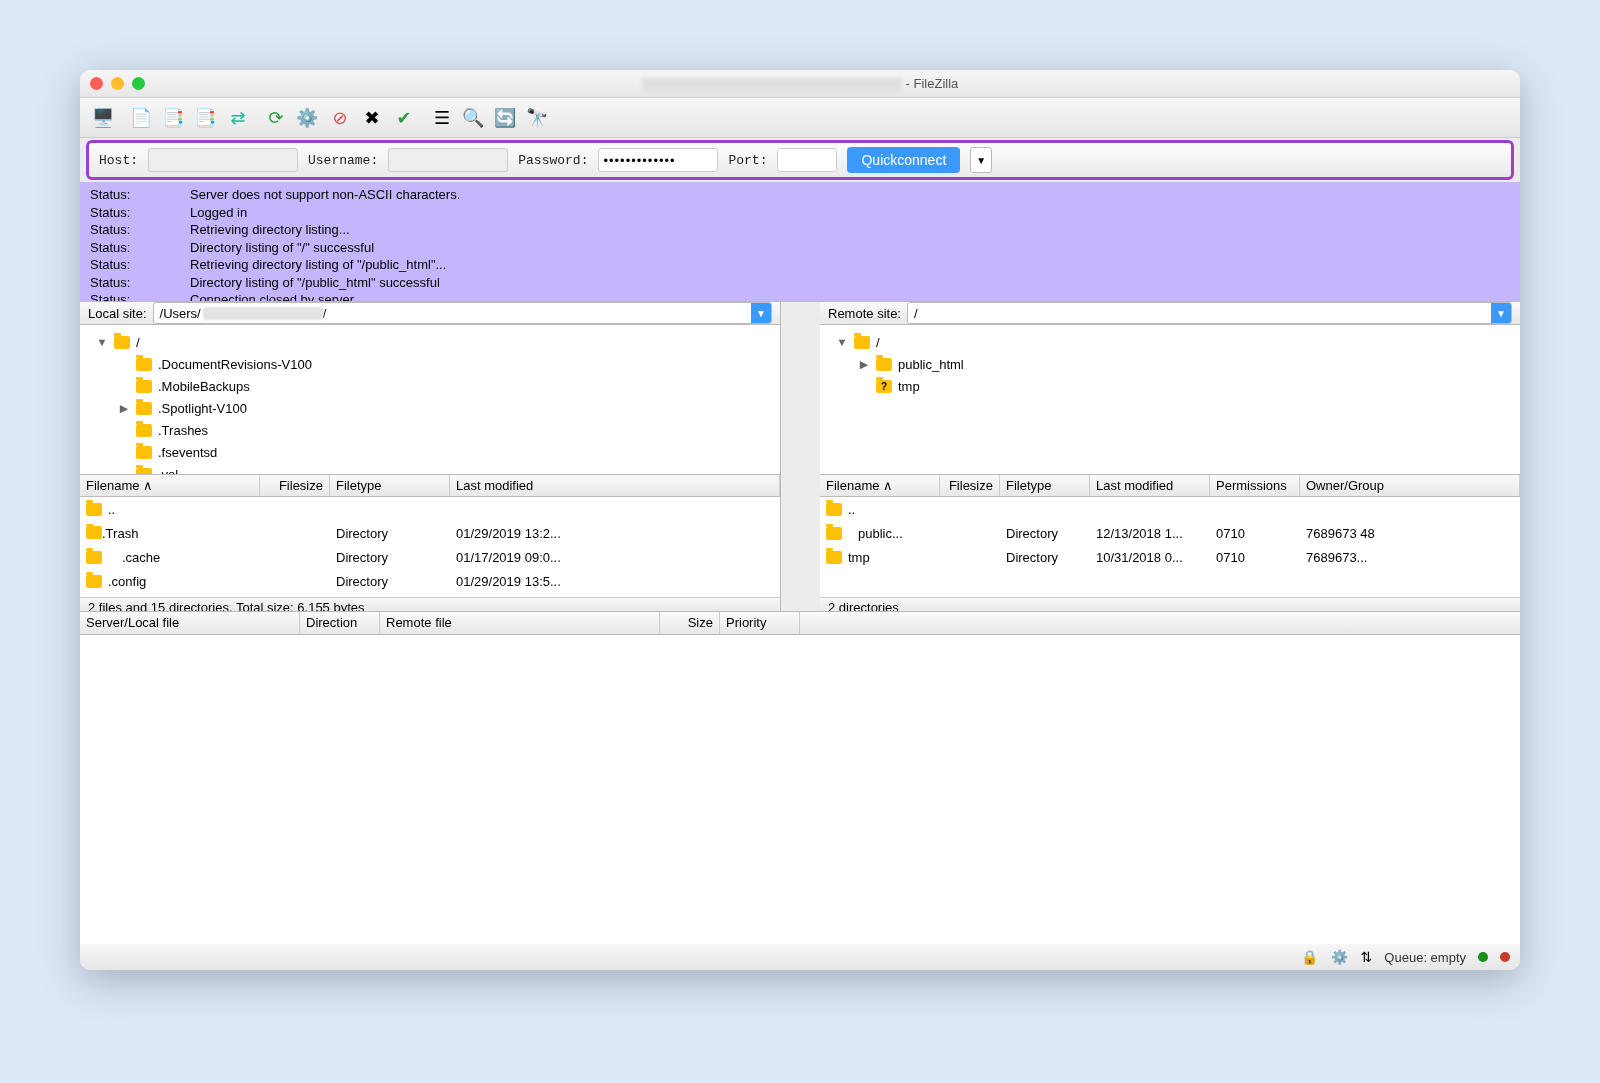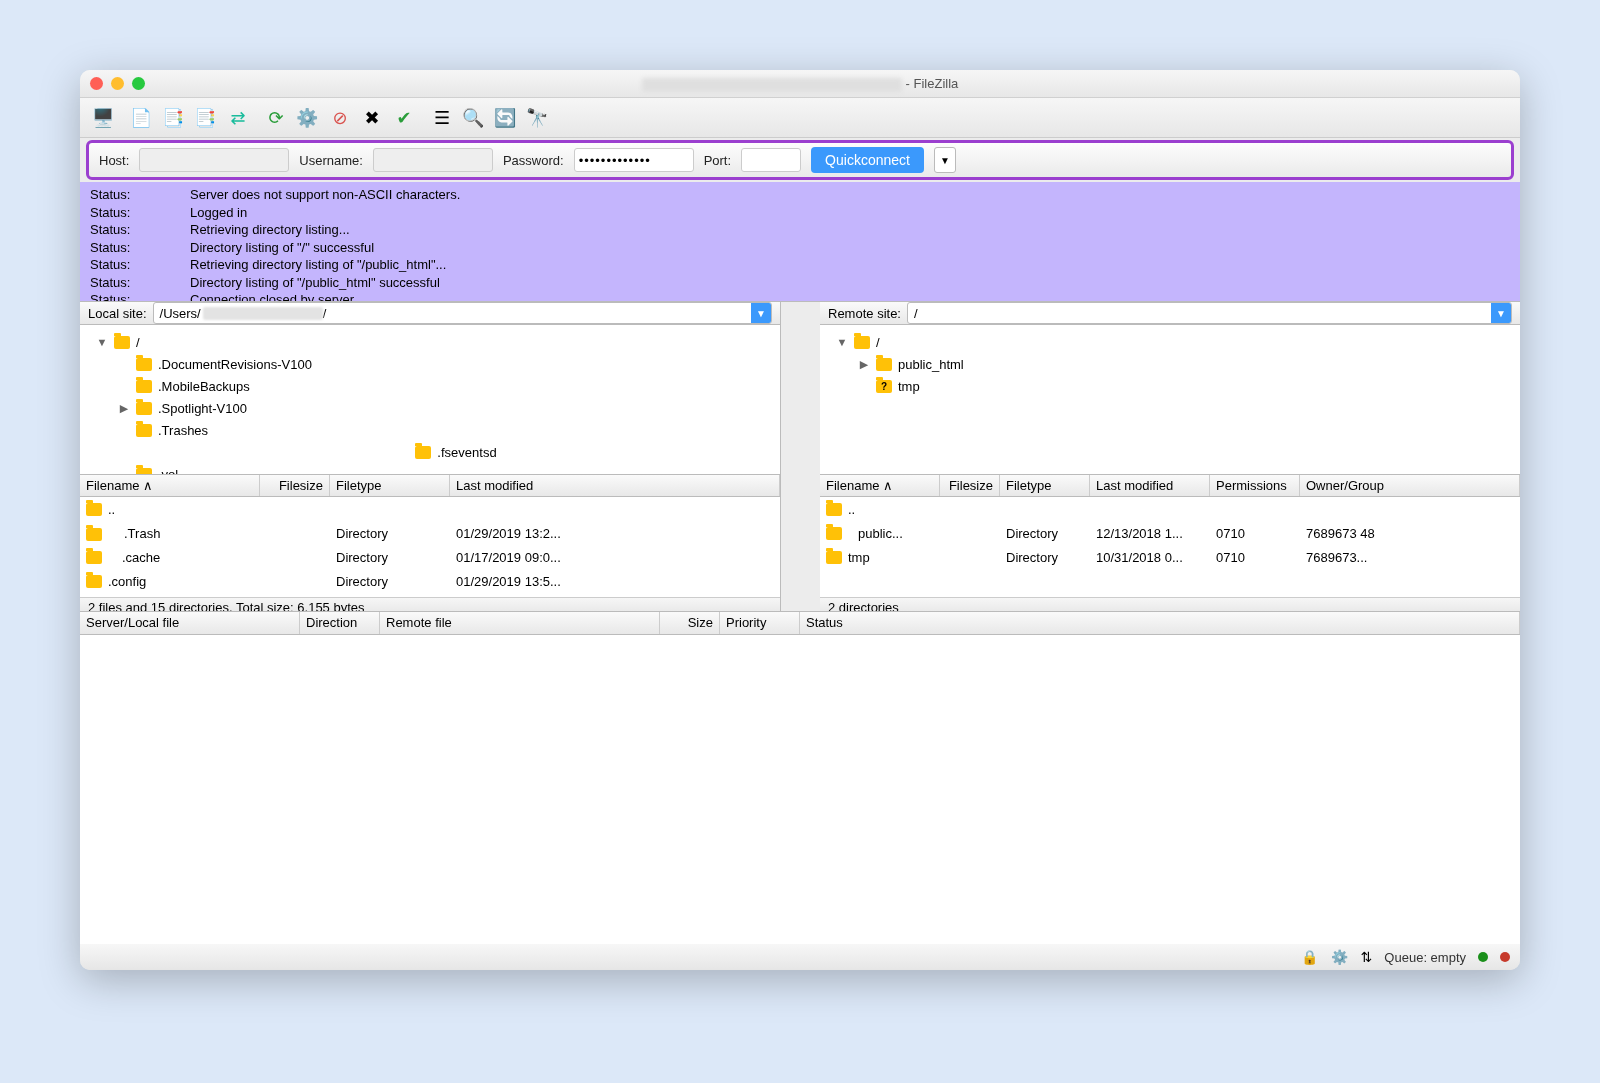--- a/index.html
+++ b/index.html
@@ -8,21 +8,21 @@
 .titlebar { height:28px; background:linear-gradient(#f6f6f6,#e7e7e7); display:flex; align-items:center; padding:0 10px; position:relative; border-bottom:1px solid #d0d0d0;}
 .traffic { display:flex; gap:8px; }
 .dot{width:13px;height:13px;border-radius:50%;}
 .dot.r{background:#ff5f56;} .dot.y{background:#ffbd2e;} .dot.g{background:#27c93f;}
 .title{position:absolute;left:0;right:0;text-align:center;color:#555;font-size:14px;}
 .title .blur{display:inline-block;width:260px;height:14px;background:#dfdfdf;border-radius:3px;vertical-align:middle;filter:blur(2px);}
 .toolbar{height:40px;background:linear-gradient(#f6f6f6,#e7e7e7);display:flex;align-items:center;padding:0 10px;gap:10px;border-bottom:1px solid #ccc;}
 .tb-grp{display:flex;gap:4px;}
 .tb-btn{width:28px;height:28px;display:flex;align-items:center;justify-content:center;font-size:18px;cursor:pointer;}
 .quickbar{height:40px;background:linear-gradient(#fdfdfd,#eaeaea);display:flex;align-items:center;padding:6px 10px;gap:10px;border:3px solid #9b3fcf;border-radius:6px;margin:2px 6px;}
-.quickbar label{color:#222;}
+.quickbar label{color:#222;font-family:Liberation Mono, monospace;}
 .quickbar input{height:24px;border:1px solid #ccc;border-radius:3px;padding:0 4px;background:#fff;}
 .quickbar .blurinp{background:#eee;color:transparent;}
 .qc-btn{background:#3b99fc;color:#fff;border:none;border-radius:4px;height:26px;padding:0 14px;font-size:14px;cursor:pointer;}
 .qc-drop{width:22px;height:26px;border:1px solid #bbb;border-radius:3px;background:#fff;display:flex;align-items:center;justify-content:center;font-size:10px;cursor:pointer;}
 .log{background:#c4b5fd;height:120px;overflow:auto;padding:4px 10px;border-bottom:1px solid #bbb;font-size:14px;}
 .log-row{display:flex;gap:40px;line-height:1.35;}
 .log-row .lbl{width:60px;}
 .split{display:flex;flex:1;min-height:0;}
 .pane{flex:1;display:flex;flex-direction:column;border-right:1px solid #bbb;min-width:0;}
 .pane:last-child{border-right:none;padding-left:39px;}
@@ -170,21 +170,21 @@
           <div class="tree-item" style="padding-left: 34px;">
             <span class="disc">▶</span>
             <span class="folder-icon"></span>
             <span>.Spotlight-V100</span>
           </div>
           <div class="tree-item" style="padding-left: 34px;">
             <span class="disc"></span>
             <span class="folder-icon"></span>
             <span>.Trashes</span>
           </div>
-          <div class="tree-item" style="padding-left: 34px; justify-content: center;">
+          <div class="tree-item" style="padding-left: 34px;">
             <span class="disc"></span>
             <span class="folder-icon"></span>
             <span>.fseventsd</span>
           </div>
           <div class="tree-item" style="padding-left: 34px;">
             <span class="disc"></span>
             <span class="folder-icon"></span>
             <span>.vol</span>
           </div>
         </div>
@@ -198,21 +198,21 @@
           <div class="file-row">
             <div class="col" style="width:180px;display:flex;align-items:center;gap:6px">
               <span class="folder-icon"></span>
               <span>..</span>
             </div>
             <div class="col" style="width:70px"></div>
             <div class="col" style="width:120px"></div>
             <div class="col" style="width:160px"></div>
           </div>
           <div class="file-row">
-            <div class="col" style="width:180px;display:flex;align-items:flex-end;gap:22px">
+            <div class="col" style="width:180px;display:flex;align-items:flex-start;gap:0">
               <span class="folder-icon"></span>
               <span>.Trash</span>
             </div>
             <div class="col" style="width:70px"></div>
             <div class="col" style="width:120px">Directory</div>
             <div class="col" style="width:160px">01/29/2019 13:2...</div>
           </div>
           <div class="file-row">
             <div class="col" style="width:180px;display:flex;align-items:center;gap:20px">
               <span class="folder-icon"></span>
@@ -306,21 +306,20 @@
       <div class="statusline">2 directories</div>
     </div>
   </div>
 
   <div class="queue-hdr">
     <div class="col" style="width:220px">Server/Local file</div>
     <div class="col" style="width:80px">Direction</div>
     <div class="col" style="width:280px">Remote file</div>
     <div class="col" style="width:60px;text-align:right">Size</div>
     <div class="col" style="width:80px">Priority</div>
-    <div class="col" style="flex:1">Status</div>
   </div>
   <div class="queue-body"></div>
 
 
   <div class="footer">
     <span class="small-ico">🔒</span>
     <span class="small-ico">⚙️</span>
     <span class="small-ico">⇅</span>
     <span class="qlabel">Queue: empty</span>
     <div class="led g"></div>

